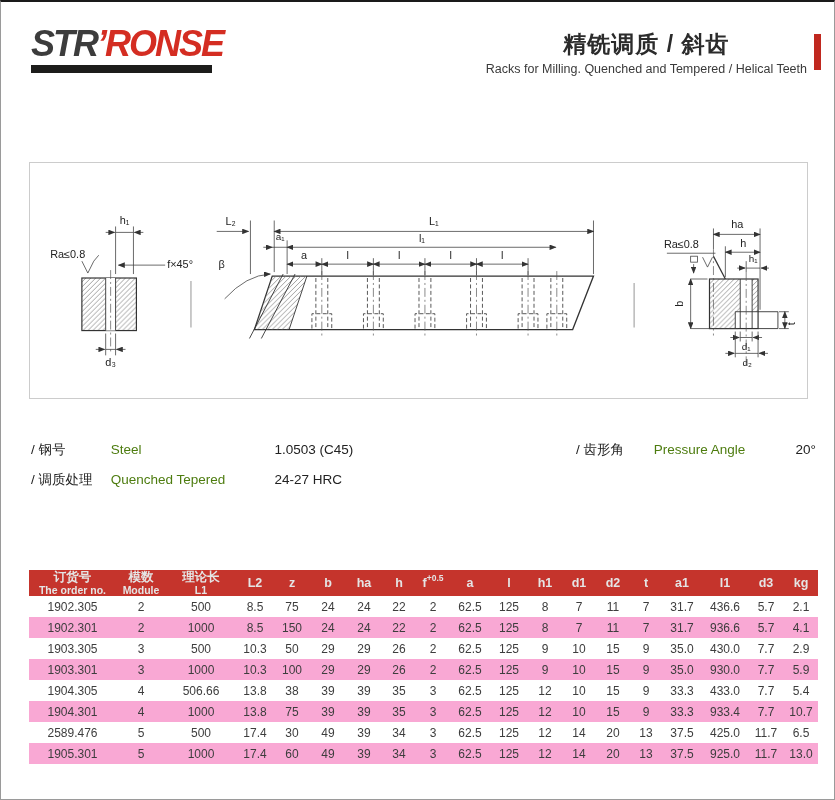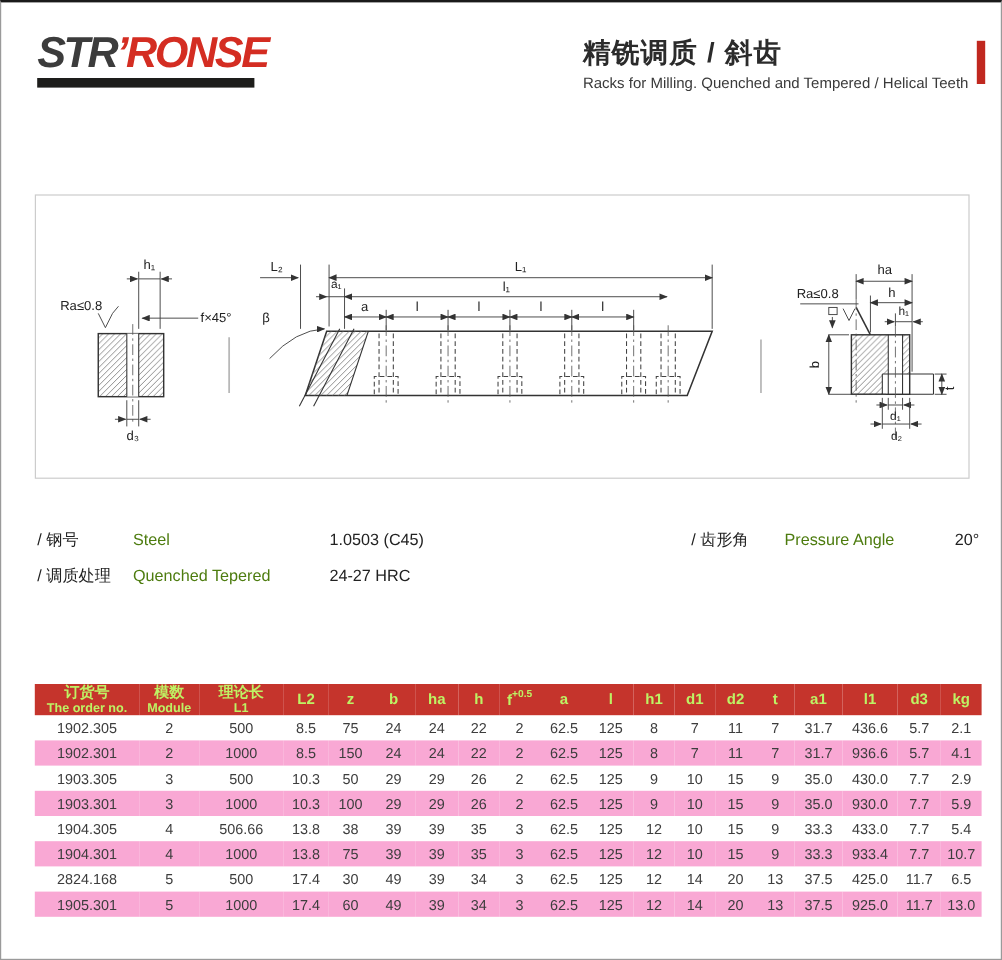--- a/index.html
+++ b/index.html
@@ -7,21 +7,21 @@
     position:relative; width:835px; height:800px; box-sizing:border-box;
     background:#fff; overflow:hidden;
     border:1px solid #9a9a9a; border-top:2px solid #1a1a1a;
     font-family:"Liberation Sans", sans-serif; color:#2e2e2e;padding-left:26px;
   }
   
   .logo{position:absolute; left:30px; top:24px; font-size:36px; font-weight:bold; font-style:italic;
         letter-spacing:-2px; line-height:1; white-space:nowrap;}
   .logo .lp{color:#3c3c3c;} .logo .ls{color:#d42d22;}
   .logo-underline{position:absolute; left:30px; top:63px; width:181px; height:8px; background:#1d1d1b;}
-  .title-block{position:absolute; right:27px; top:27px; text-align:left;}
+  .title-block{position:absolute; right:27px; top:27px; text-align:center;}
   .title-zh{font-size:23px; font-weight:bold; color:#2b2b2b; letter-spacing:1px;}
   .title-en{font-size:12.5px; color:#3a3a3a; margin-top:2px;}
   .accent-bar{position:absolute; right:13px; top:32px; width:7px; height:36px; background:#c0281f;}
   
   .drawing-box{position:absolute; left:28px; top:160px; width:777px; height:235px; border:1px solid #ccc; background:#fff;}
   svg text{font-family:"Liberation Sans",sans-serif; font-size:11px; fill:#222;}
   svg text.sm{font-size:10px;}
   .ol{stroke:#333; stroke-width:1.3; fill:none;}
   .md{stroke:#333; stroke-width:0.9; fill:none;}
   .tn{stroke:#444; stroke-width:0.8; fill:none;}
@@ -35,21 +35,21 @@
   .spec-col-right{left:575px; width:245px;}
   .spec-row{height:30px; line-height:30px; white-space:nowrap;}
   .spec-zh{display:inline-block; color:#222;}
   .spec-col-left .spec-zh{width:76px;} .spec-col-right .spec-zh{width:74px;}
   .spec-en{display:inline-block; color:#4d7c0f;}
   .spec-col-left .spec-en{width:160px;} .spec-col-right .spec-en{width:138px;}
   .spec-val{color:#222;text-align:right;}
   
   .parts-table{position:absolute; left:28px; top:568px; width:779px; border-collapse:collapse;
                table-layout:fixed; font-size:12px;}
-  .parts-table thead th{background:#c5342c; color:#bef264; font-weight:bold; height:24px;
+  .parts-table thead th{background:#c5342c; color:#e5e5e5; font-weight:bold; height:24px;
                padding:0 1px; font-size:12.5px; line-height:1.15; vertical-align:middle; text-align:center;}
   .parts-table thead th .en{font-size:10.5px; font-weight:bold;}
   .parts-table thead th sup{font-size:8.5px; position:relative; top:-1px;}
   .parts-table td{height:21px; padding:0 2px; text-align:center; color:#3d3d3d;}
   .parts-table tr.alt{background:#f9a8d4;}
 </style>
 </head>
 <body>
 
 <div class="page">
@@ -432,21 +432,21 @@
           <td>12</td>
           <td>10</td>
           <td>15</td>
           <td>9</td>
           <td>33.3</td>
           <td>933.4</td>
           <td>7.7</td>
           <td>10.7</td>
         </tr>
         <tr>
-          <td>2824.168</td>
+          <td>2589.476</td>
           <td>5</td>
           <td>500</td>
           <td>17.4</td>
           <td>30</td>
           <td>49</td>
           <td>39</td>
           <td>34</td>
           <td>3</td>
           <td>62.5</td>
           <td>125</td>

